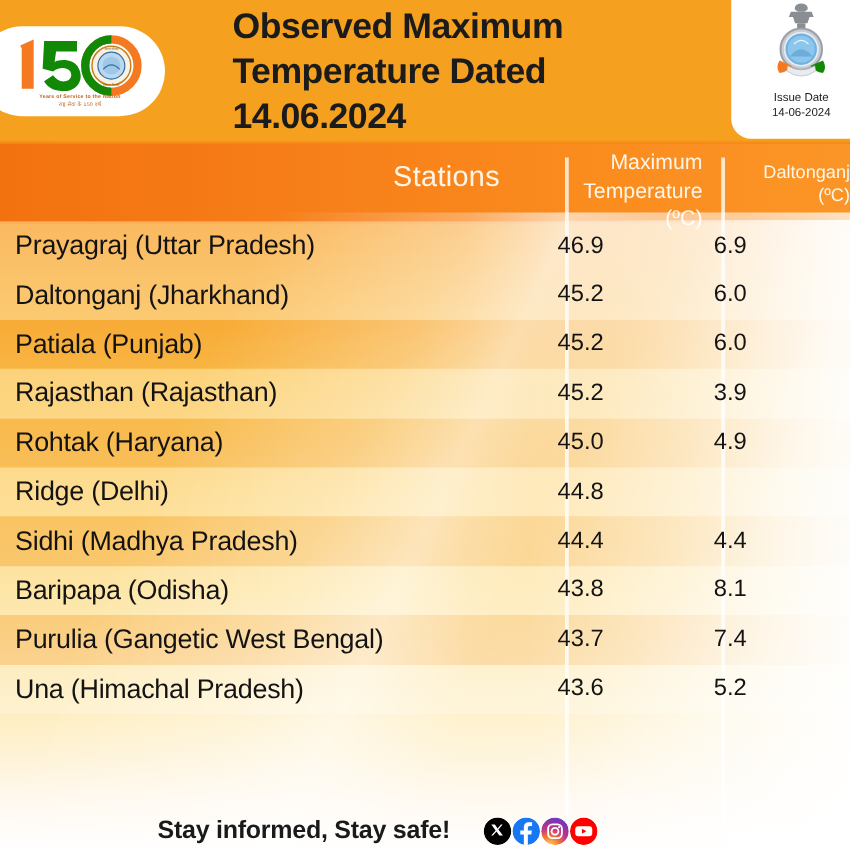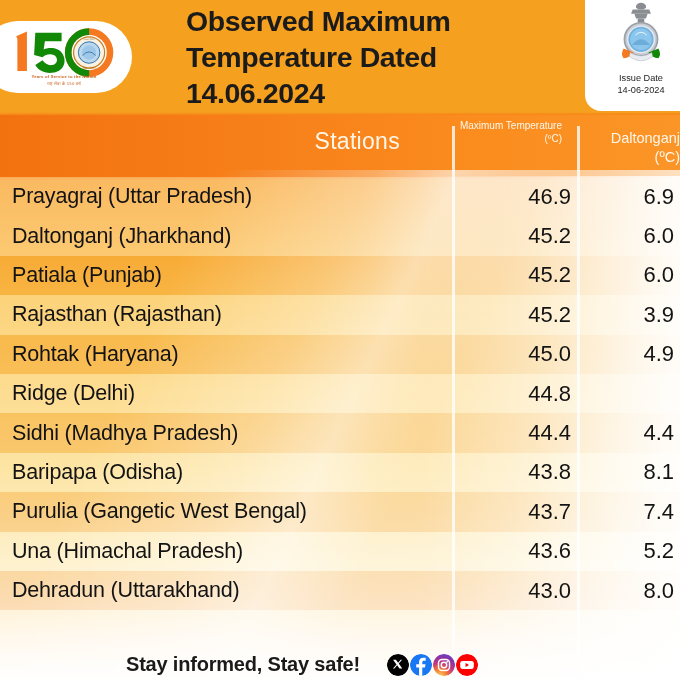--- a/index.html
+++ b/index.html
@@ -58,21 +58,21 @@
   }
   .issue-text{margin-top:2px;text-align:center;font-size:9.2px;color:#1d1d1d;line-height:1.32;font-weight:400;}
 
   
   .thead{
     position:absolute;left:0;top:115px;width:680px;height:62px;
     background:linear-gradient(90deg,#F2720F 0%,#F7801A 40%,#FB8C1E 70%,#FB9527 100%);
   }
   .th{position:absolute;color:#FFF6EA;text-align:right;font-weight:400;}
   .th-stations{left:100px;top:13px;width:300px;font-size:23px;letter-spacing:.3px;}
-  .th-maxtemp{left:455px;top:4px;width:107px;font-size:10px;line-height:1.33;}
+  .th-maxtemp{left:455px;top:4px;width:107px;font-size:17px;line-height:1.33;}
   .th-dep{left:580px;top:14px;width:100px;font-size:14.5px;line-height:1.33;}
 
   .vline{position:absolute;width:2.5px;background:rgba(255,255,255,.78);}
   .vline.a{left:452px;top:126px;height:534px;}
   .vline.b{left:577px;top:126px;height:534px;}
 
   .rows{position:absolute;left:0;top:177px;width:680px;}
   .row{
     position:relative;height:39.4px;display:flex;align-items:center;
   }
@@ -81,22 +81,22 @@
     pointer-events:none;
   }
   .row.odd .band{background:rgba(255,255,255,0.26);}
   .row.even .band{background:rgba(236,110,10,0.17);}
   .station{
     position:relative;z-index:2;
     padding-left:12px;width:446px;box-sizing:border-box;
     font-size:21.5px;color:#131313;letter-spacing:-0.2px;white-space:nowrap;
   }
   .maxt,.dep{
-    position:relative;z-index:2;text-align:right;
-    font-size:22px;color:#131313;font-weight:400;
+    position:relative;z-index:2;text-align:left;
+    font-size:19px;color:#131313;font-weight:400;
   }
   .maxt{width:125px;}
   .dep{width:103px;}
 
   
   .footer{
     position:absolute;left:0;bottom:4px;width:604px;
     display:flex;align-items:center;justify-content:center;gap:27px;
   }
   .footer-text{font-size:20px;font-weight:700;color:#1a1a1a;letter-spacing:-0.2px;}
@@ -235,26 +235,20 @@
         <div class="station">Purulia (Gangetic West Bengal)</div>
         <div class="maxt">43.7</div>
         <div class="dep">7.4</div>
       </div>
       <div class="row odd">
         <div class="band"></div>
         <div class="station">Una (Himachal Pradesh)</div>
         <div class="maxt">43.6</div>
         <div class="dep">5.2</div>
       </div>
-      <div class="row even">
-        <div class="band"></div>
-        <div class="station">Dehradun (Uttarakhand)</div>
-        <div class="maxt">43.0</div>
-        <div class="dep">8.0</div>
-      </div>
     </div>
 
   <div class="sweep"></div>
   <div class="rightglow"></div>
 
   <div class="vline a"></div>
   <div class="vline b"></div>
 
   <div class="footer">
     <div class="footer-text">Stay informed, Stay safe!</div>

